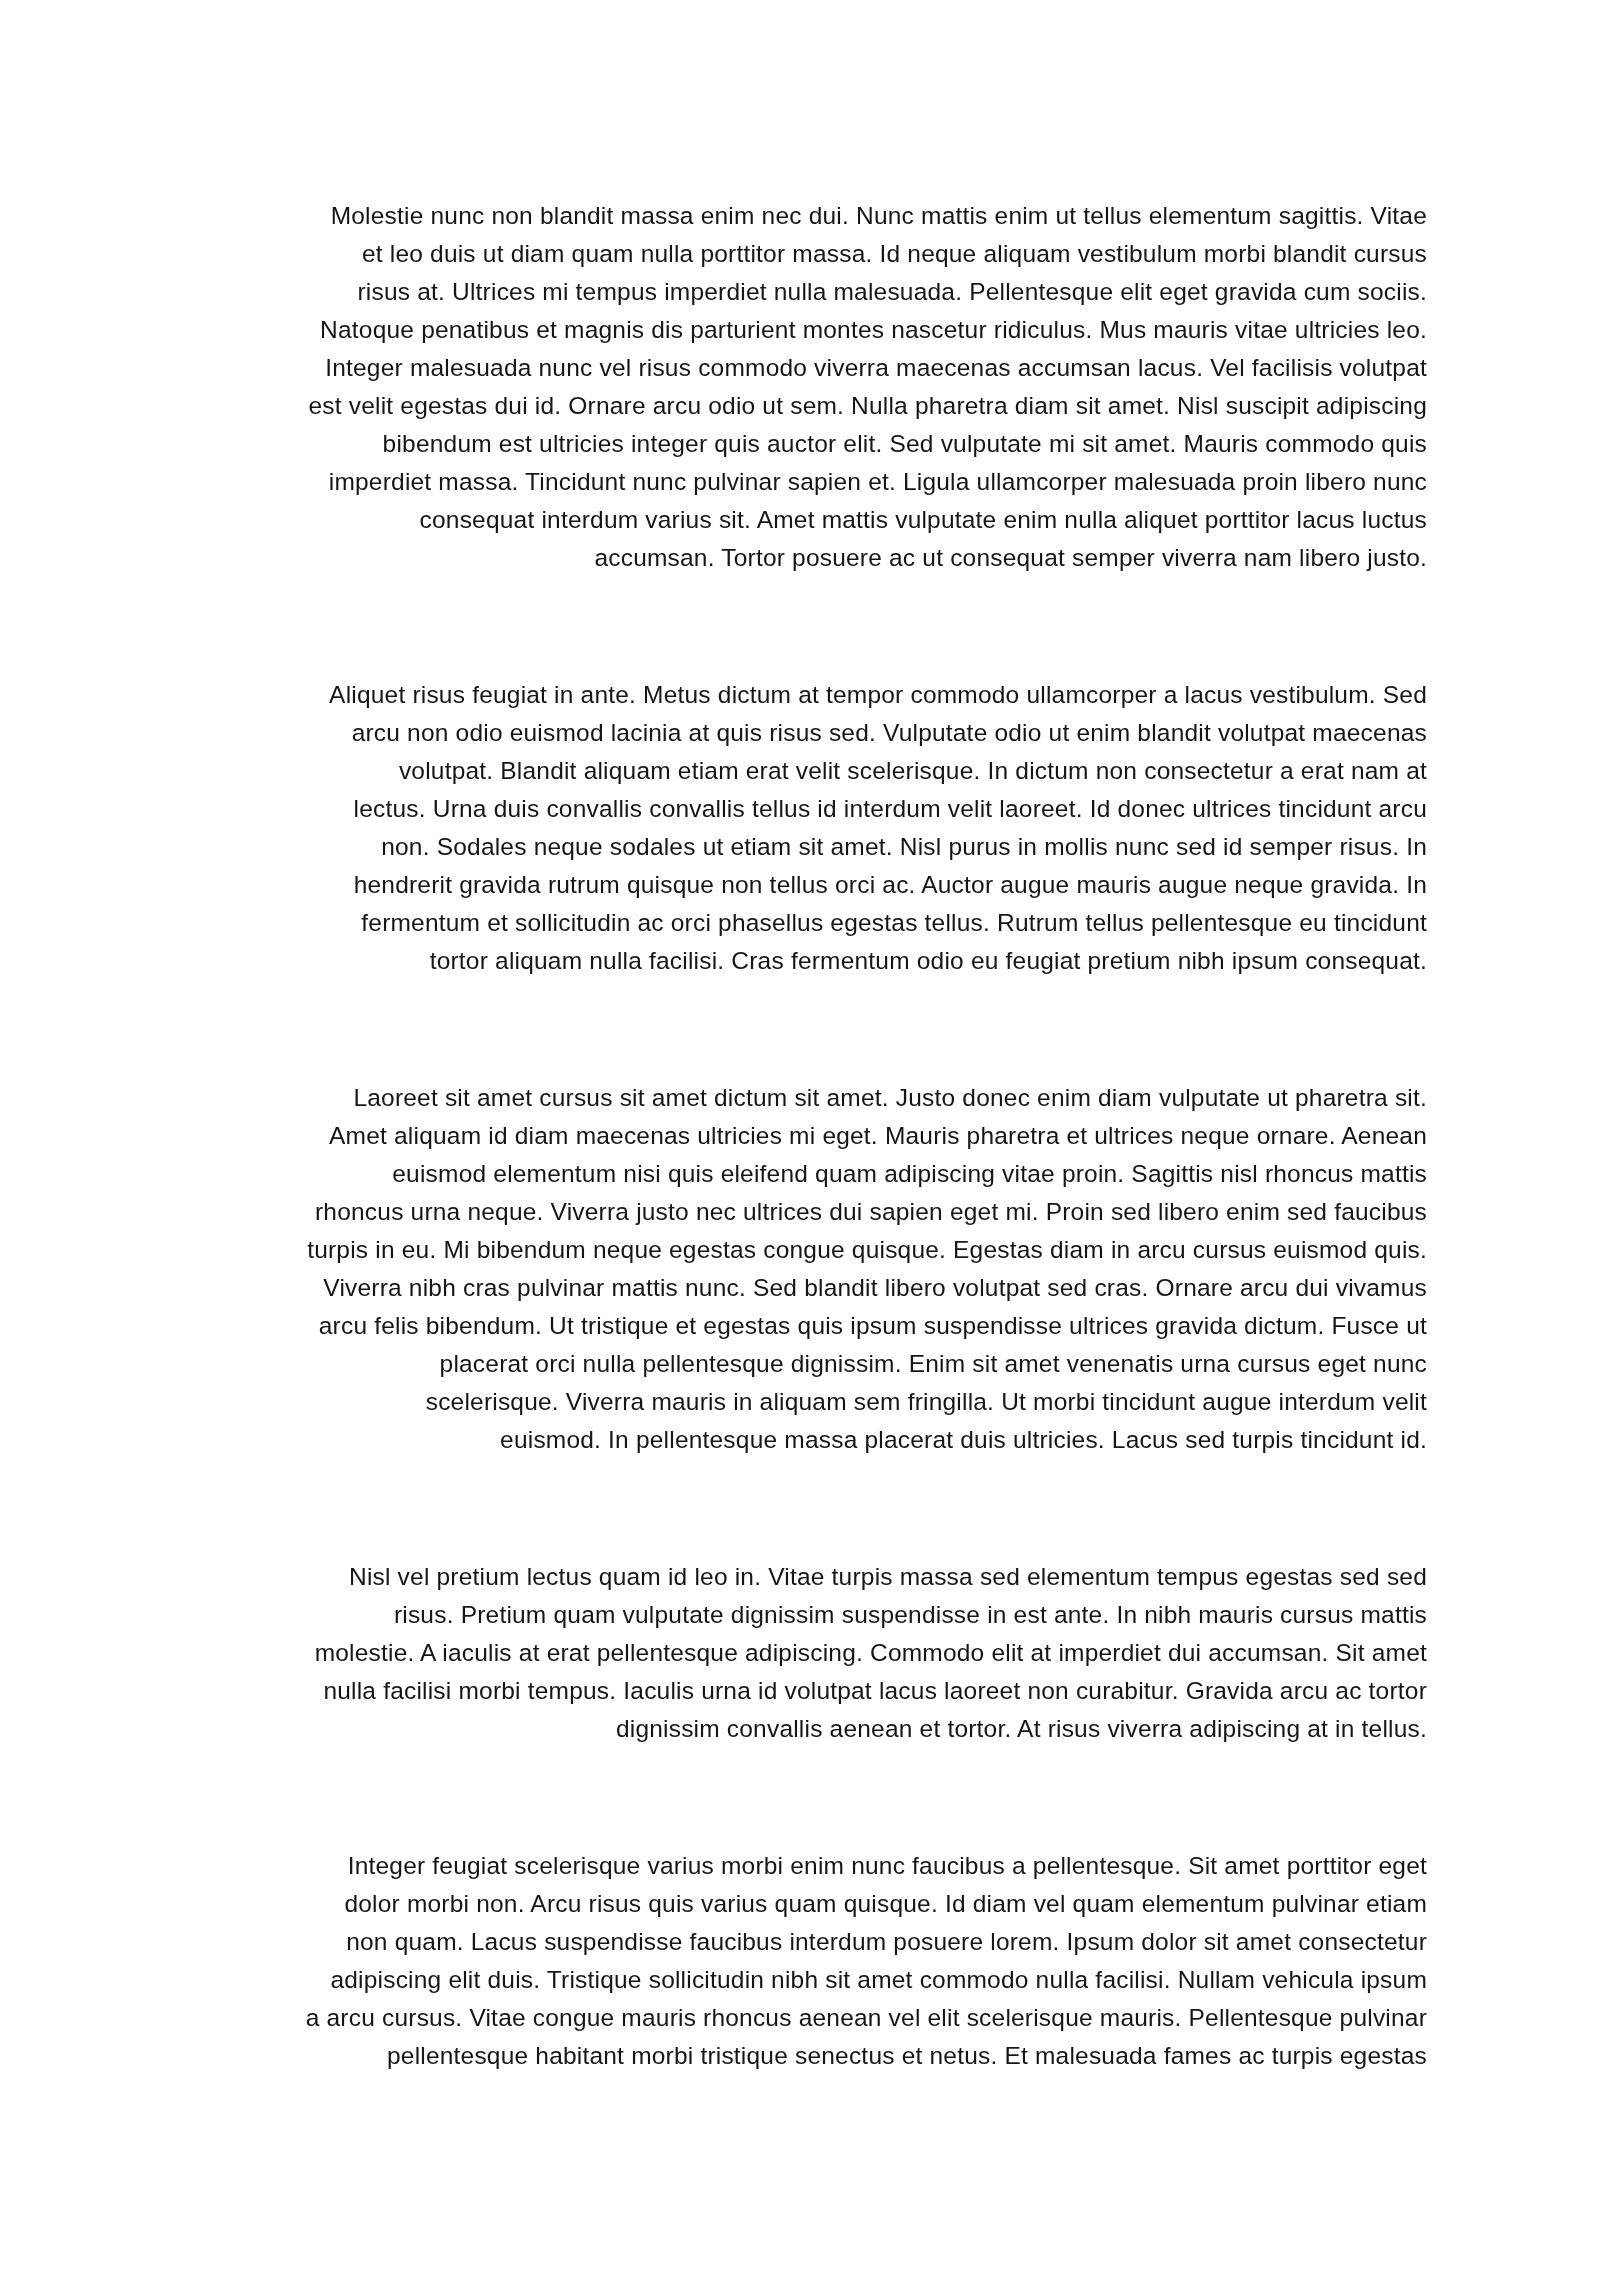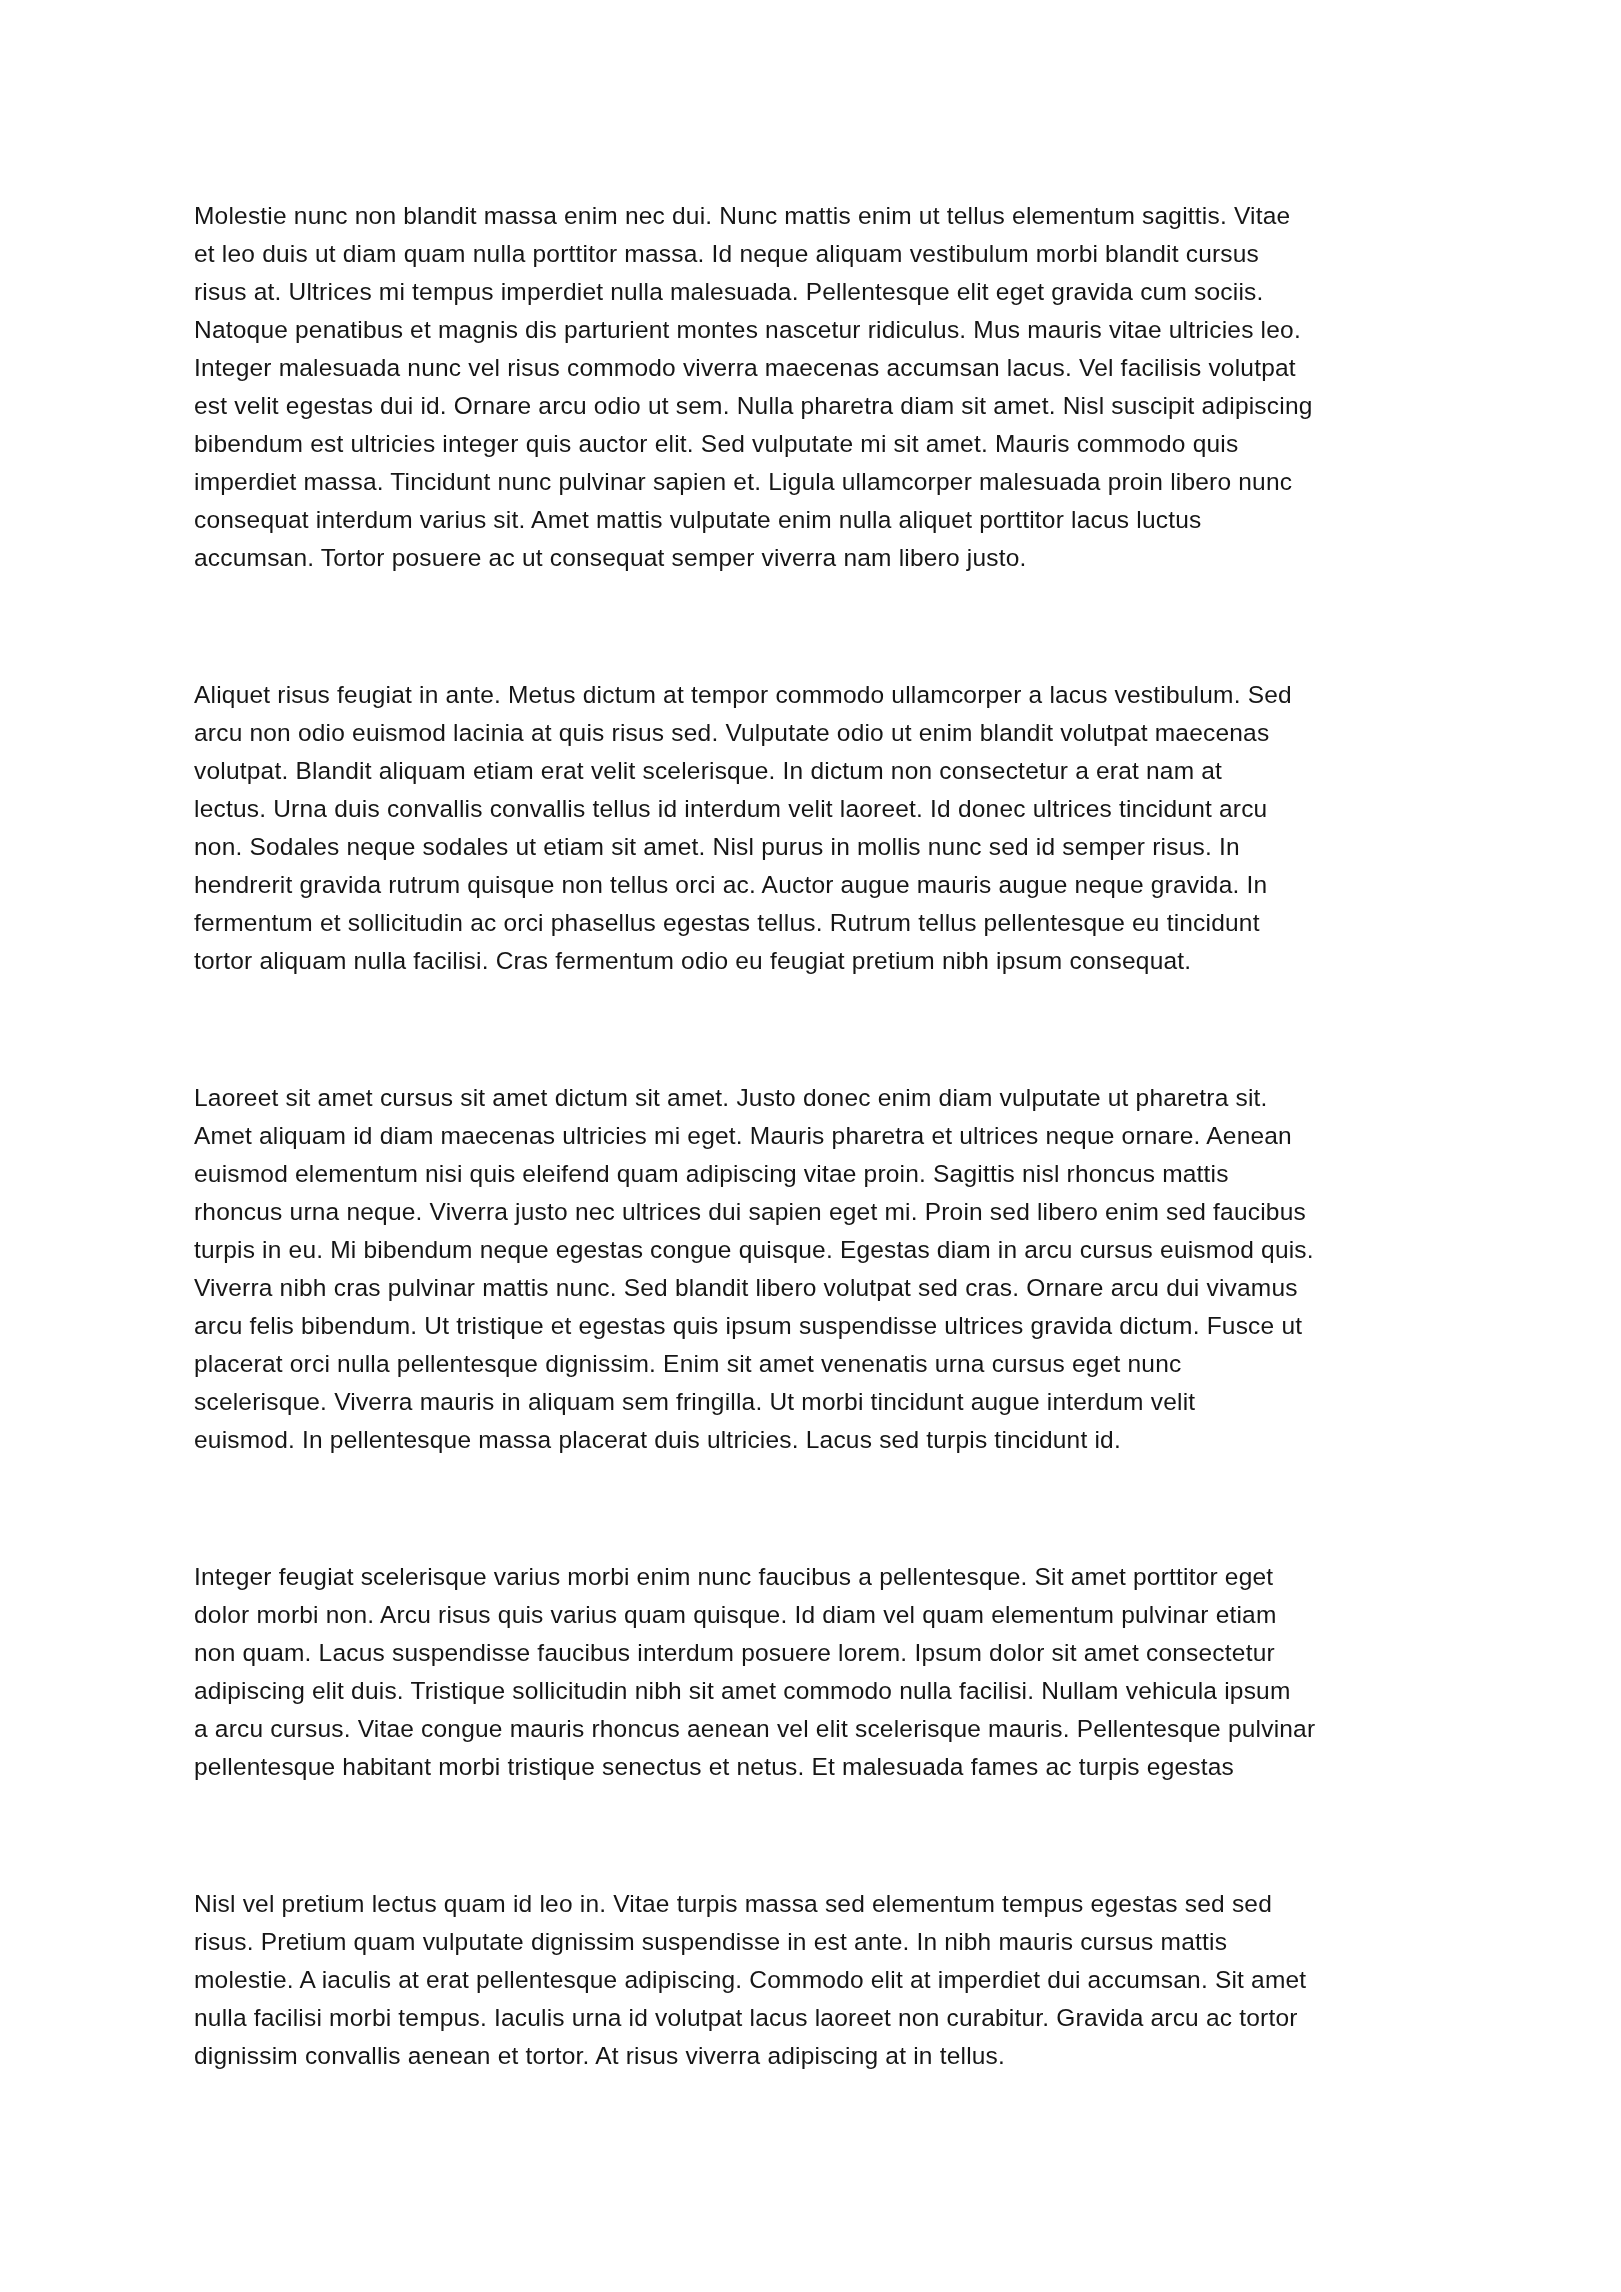--- a/index.html
+++ b/index.html
@@ -24,20 +24,21 @@
     margin: 0 0 99px 0;
     padding: 0;
     width: 1233px;
     font-family: "Liberation Sans", sans-serif;
     font-size: 24.5px;
     line-height: 38px;
     letter-spacing: 0.2px;
     color: #161616;
     white-space: pre;      
     overflow: visible;
+    text-align: right;
   }
 </style>
 </head>
 <body>
 
 <div class="page">
   <p class="para">Molestie nunc non blandit massa enim nec dui. Nunc mattis enim ut tellus elementum sagittis. Vitae
 et leo duis ut diam quam nulla porttitor massa. Id neque aliquam vestibulum morbi blandit cursus
 risus at. Ultrices mi tempus imperdiet nulla malesuada. Pellentesque elit eget gravida cum sociis.
 Natoque penatibus et magnis dis parturient montes nascetur ridiculus. Mus mauris vitae ultricies leo.
@@ -58,25 +59,25 @@
   <p class="para">Laoreet sit amet cursus sit amet dictum sit amet. Justo donec enim diam vulputate ut pharetra sit.
 Amet aliquam id diam maecenas ultricies mi eget. Mauris pharetra et ultrices neque ornare. Aenean
 euismod elementum nisi quis eleifend quam adipiscing vitae proin. Sagittis nisl rhoncus mattis
 rhoncus urna neque. Viverra justo nec ultrices dui sapien eget mi. Proin sed libero enim sed faucibus
 turpis in eu. Mi bibendum neque egestas congue quisque. Egestas diam in arcu cursus euismod quis.
 Viverra nibh cras pulvinar mattis nunc. Sed blandit libero volutpat sed cras. Ornare arcu dui vivamus
 arcu felis bibendum. Ut tristique et egestas quis ipsum suspendisse ultrices gravida dictum. Fusce ut
 placerat orci nulla pellentesque dignissim. Enim sit amet venenatis urna cursus eget nunc
 scelerisque. Viverra mauris in aliquam sem fringilla. Ut morbi tincidunt augue interdum velit
 euismod. In pellentesque massa placerat duis ultricies. Lacus sed turpis tincidunt id.</p>
+  <p class="para">Nisl vel pretium lectus quam id leo in. Vitae turpis massa sed elementum tempus egestas sed sed
+risus. Pretium quam vulputate dignissim suspendisse in est ante. In nibh mauris cursus mattis
+molestie. A iaculis at erat pellentesque adipiscing. Commodo elit at imperdiet dui accumsan. Sit amet
+nulla facilisi morbi tempus. Iaculis urna id volutpat lacus laoreet non curabitur. Gravida arcu ac tortor
+dignissim convallis aenean et tortor. At risus viverra adipiscing at in tellus.</p>
   <p class="para">Integer feugiat scelerisque varius morbi enim nunc faucibus a pellentesque. Sit amet porttitor eget
 dolor morbi non. Arcu risus quis varius quam quisque. Id diam vel quam elementum pulvinar etiam
 non quam. Lacus suspendisse faucibus interdum posuere lorem. Ipsum dolor sit amet consectetur
 adipiscing elit duis. Tristique sollicitudin nibh sit amet commodo nulla facilisi. Nullam vehicula ipsum
 a arcu cursus. Vitae congue mauris rhoncus aenean vel elit scelerisque mauris. Pellentesque pulvinar
 pellentesque habitant morbi tristique senectus et netus. Et malesuada fames ac turpis egestas</p>
-  <p class="para">Nisl vel pretium lectus quam id leo in. Vitae turpis massa sed elementum tempus egestas sed sed
-risus. Pretium quam vulputate dignissim suspendisse in est ante. In nibh mauris cursus mattis
-molestie. A iaculis at erat pellentesque adipiscing. Commodo elit at imperdiet dui accumsan. Sit amet
-nulla facilisi morbi tempus. Iaculis urna id volutpat lacus laoreet non curabitur. Gravida arcu ac tortor
-dignissim convallis aenean et tortor. At risus viverra adipiscing at in tellus.</p>
 </div>
 
 
 </body></html>

